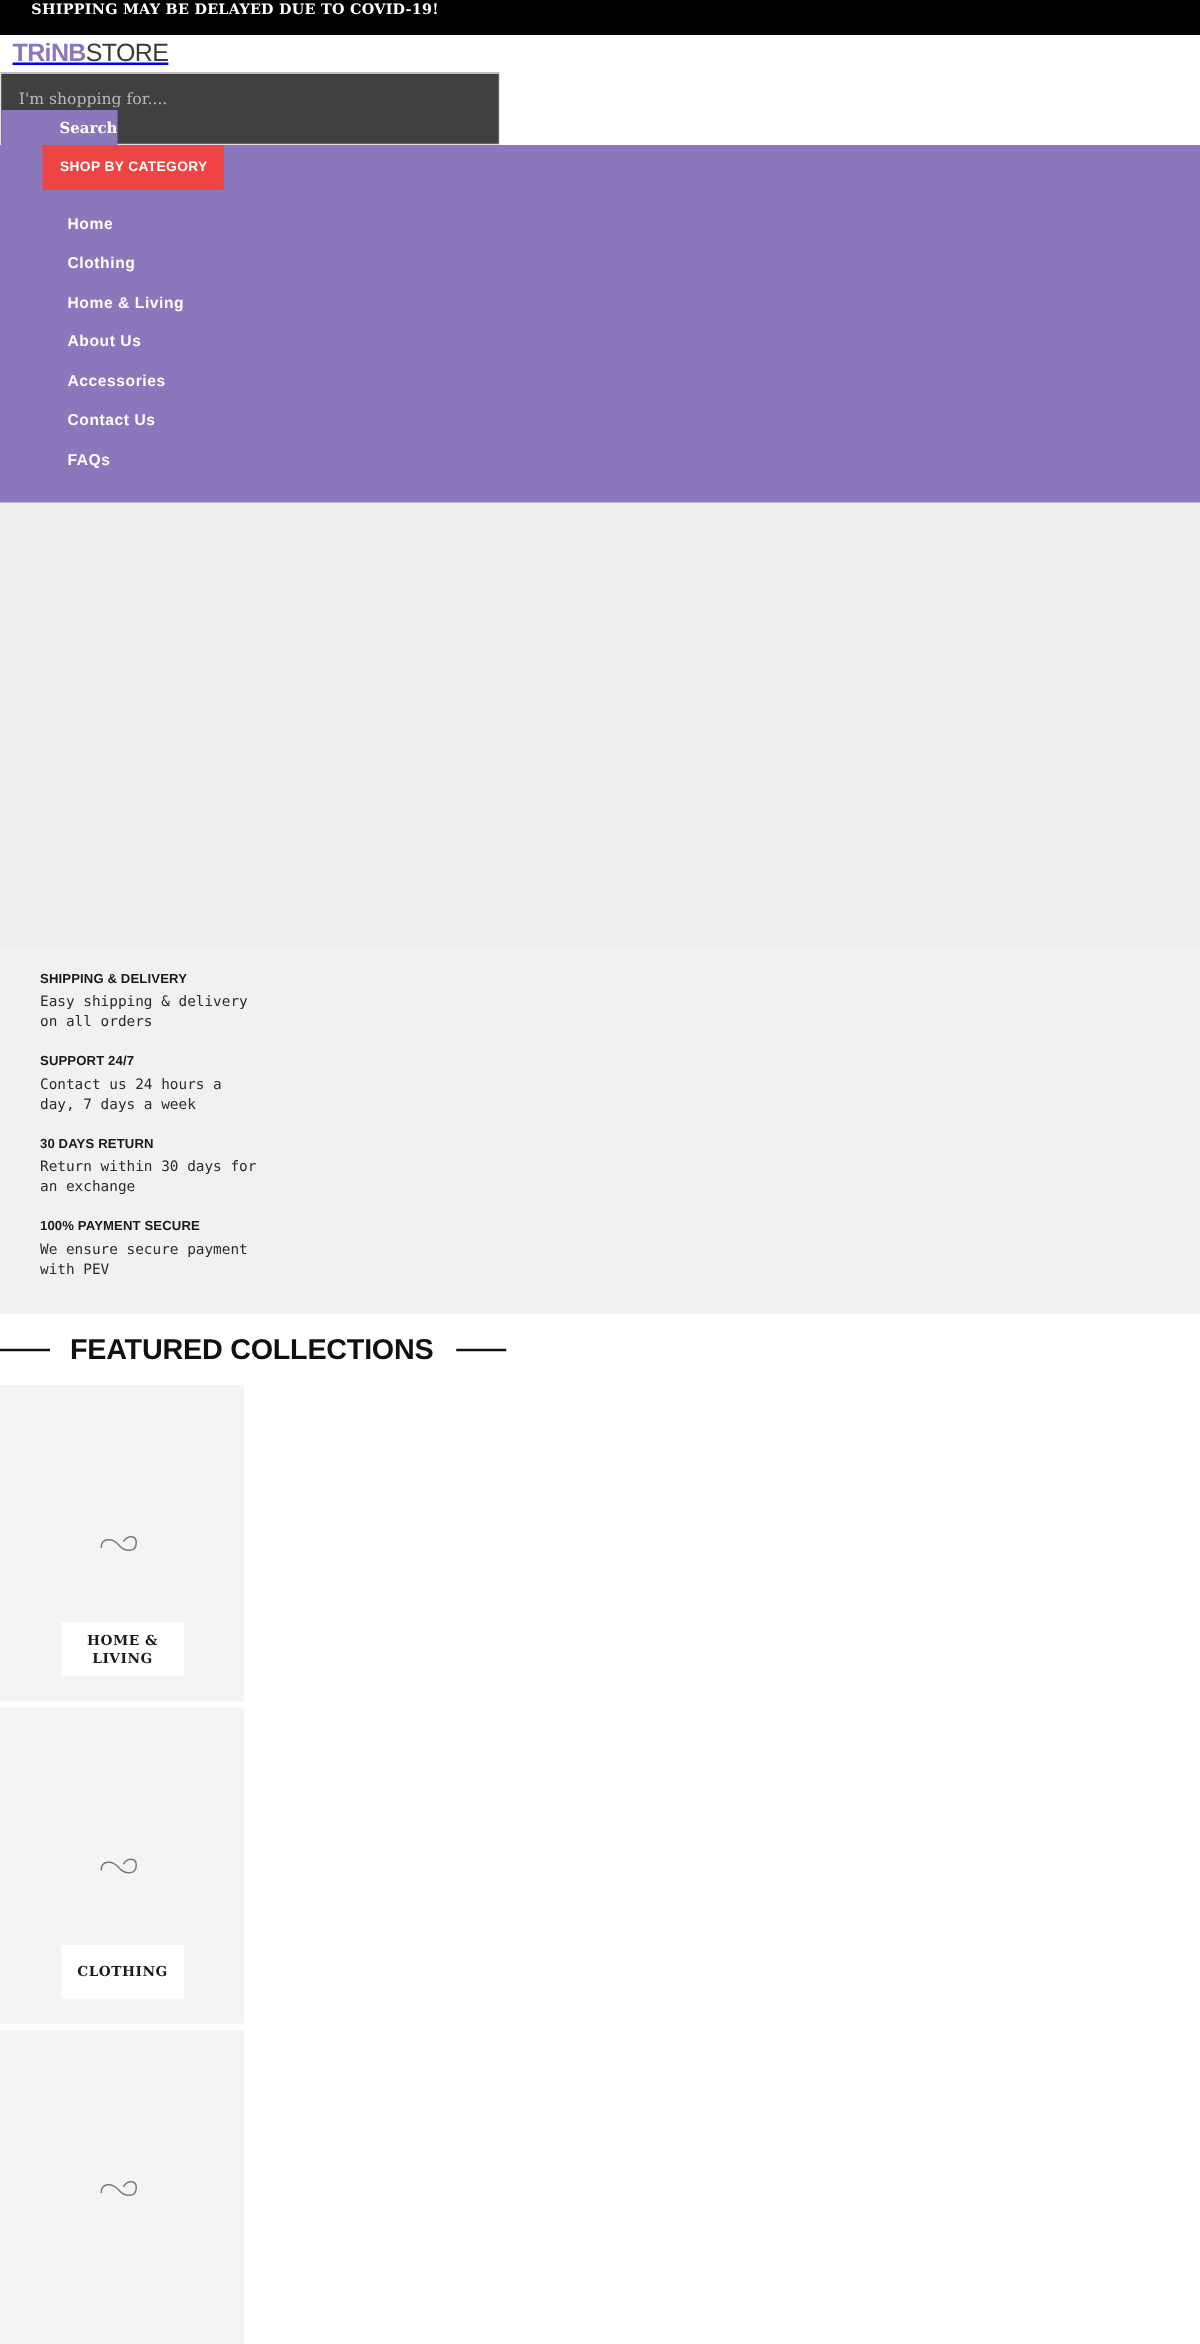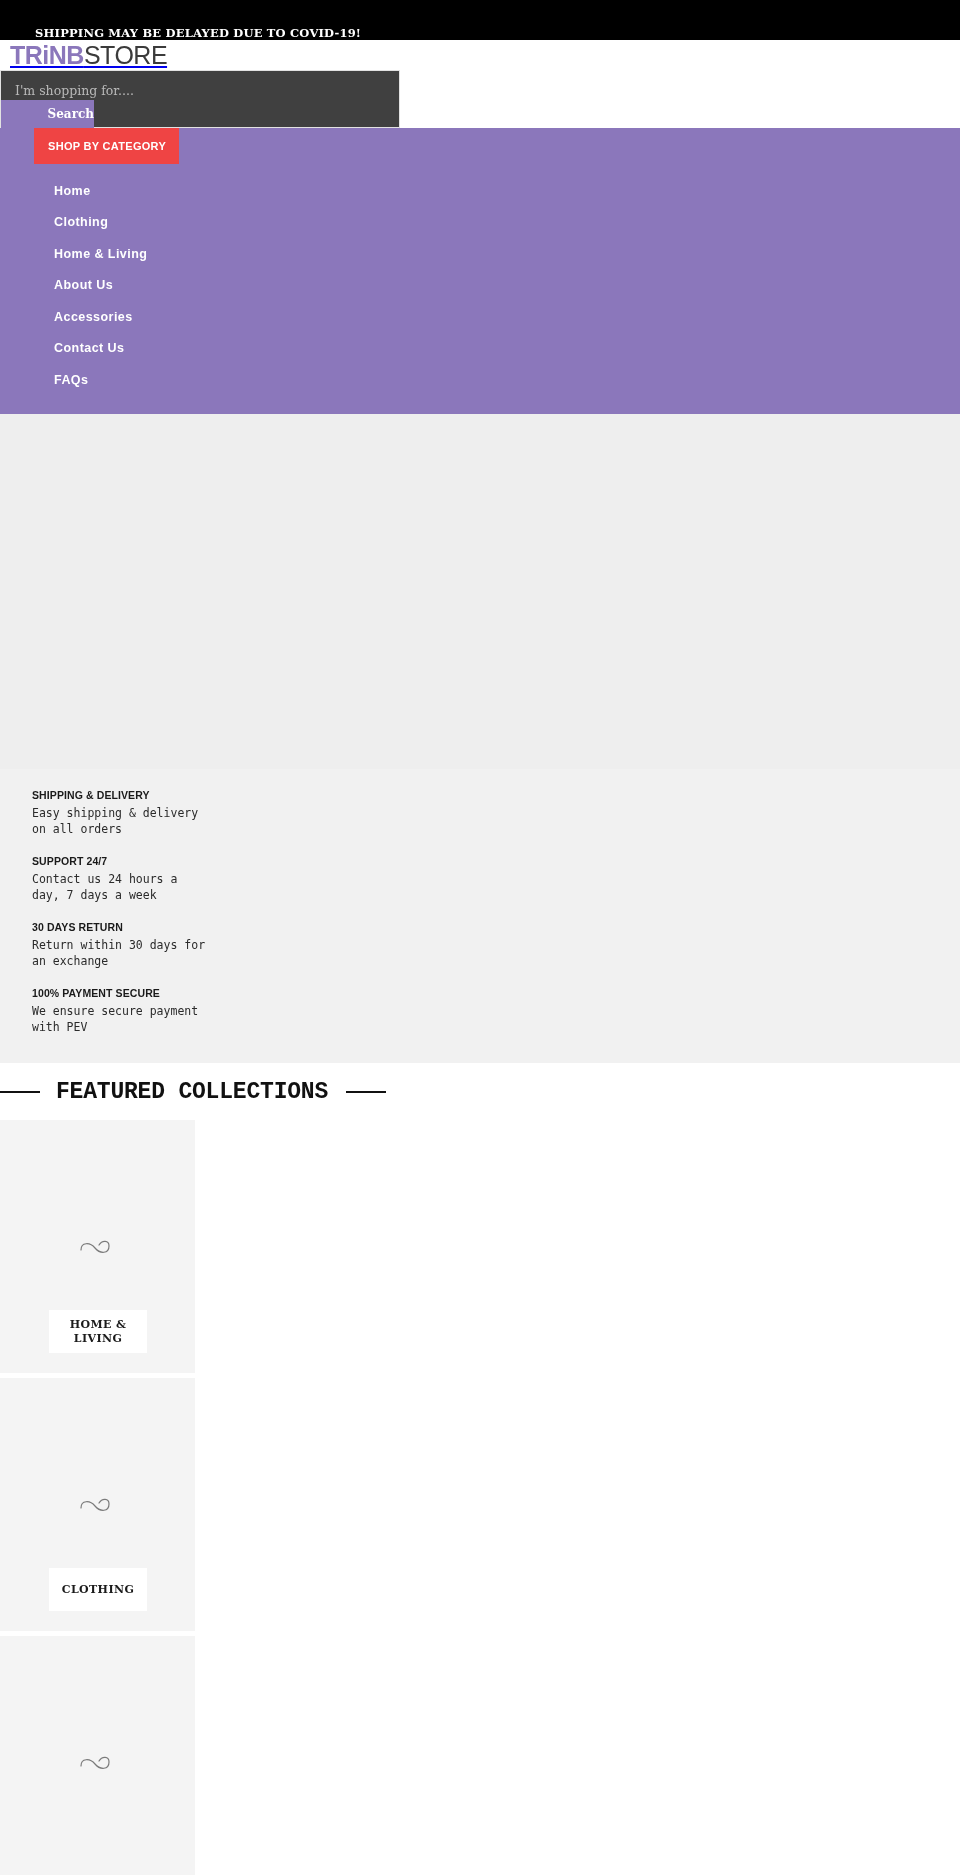--- a/index.html
+++ b/index.html
@@ -7,44 +7,44 @@
     width: 960px;
     background: #ffffff;
     font-family: "Liberation Sans", sans-serif;
   }
   body { width: 960px; overflow-x: hidden; }
 
   
   .announce-bar {
     background: #000000;
     color: #ffffff;
-    height: 40px;
-    display: flex;
-    align-items: flex-end;
-    padding-left: 35px;
+    height: 28px;
+    display: flex;
+    align-items: flex-start;
+    padding-left: 25px;
   }
   .announce-text {
     font-family: "DejaVu Serif", "Liberation Serif", serif;
     font-weight: bold;
     font-size: 11.5px;
     letter-spacing: .2px;
     color: #ffffff;
     white-space: nowrap;
   }
 
   
   .logo-row {
     height: 30px;
     background: #ffffff;
     display: flex;
     align-items: center;
     padding-left: 10px;
   }
   .logo {
-    font-size: 25px;
+    font-size: 20px;
     letter-spacing: -0.5px;
     white-space: nowrap;
     line-height: 1;
   }
   .logo-a { color: #8b77bb; font-weight: 700; }
   .logo-b { color: #3b3b3b; font-weight: 400; }
 
   
   .search-wrap {
     position: relative;
@@ -173,21 +173,20 @@
     background: #111111;
   }
   .rule.left { margin-right: 16px; }
   .rule.right { margin-left: 18px; }
   .section-title {
     font-size: 23px;
     font-weight: 700;
     letter-spacing: -0.2px;
     color: #111111;
     white-space: nowrap;
-    font-family: Liberation Mono, monospace;
   }
 
   
   .collections { background: #ffffff; }
   .collection-card {
     position: relative;
     width: 195px;
     height: 253px;
     background: #f4f4f4;
     margin-bottom: 5px;

